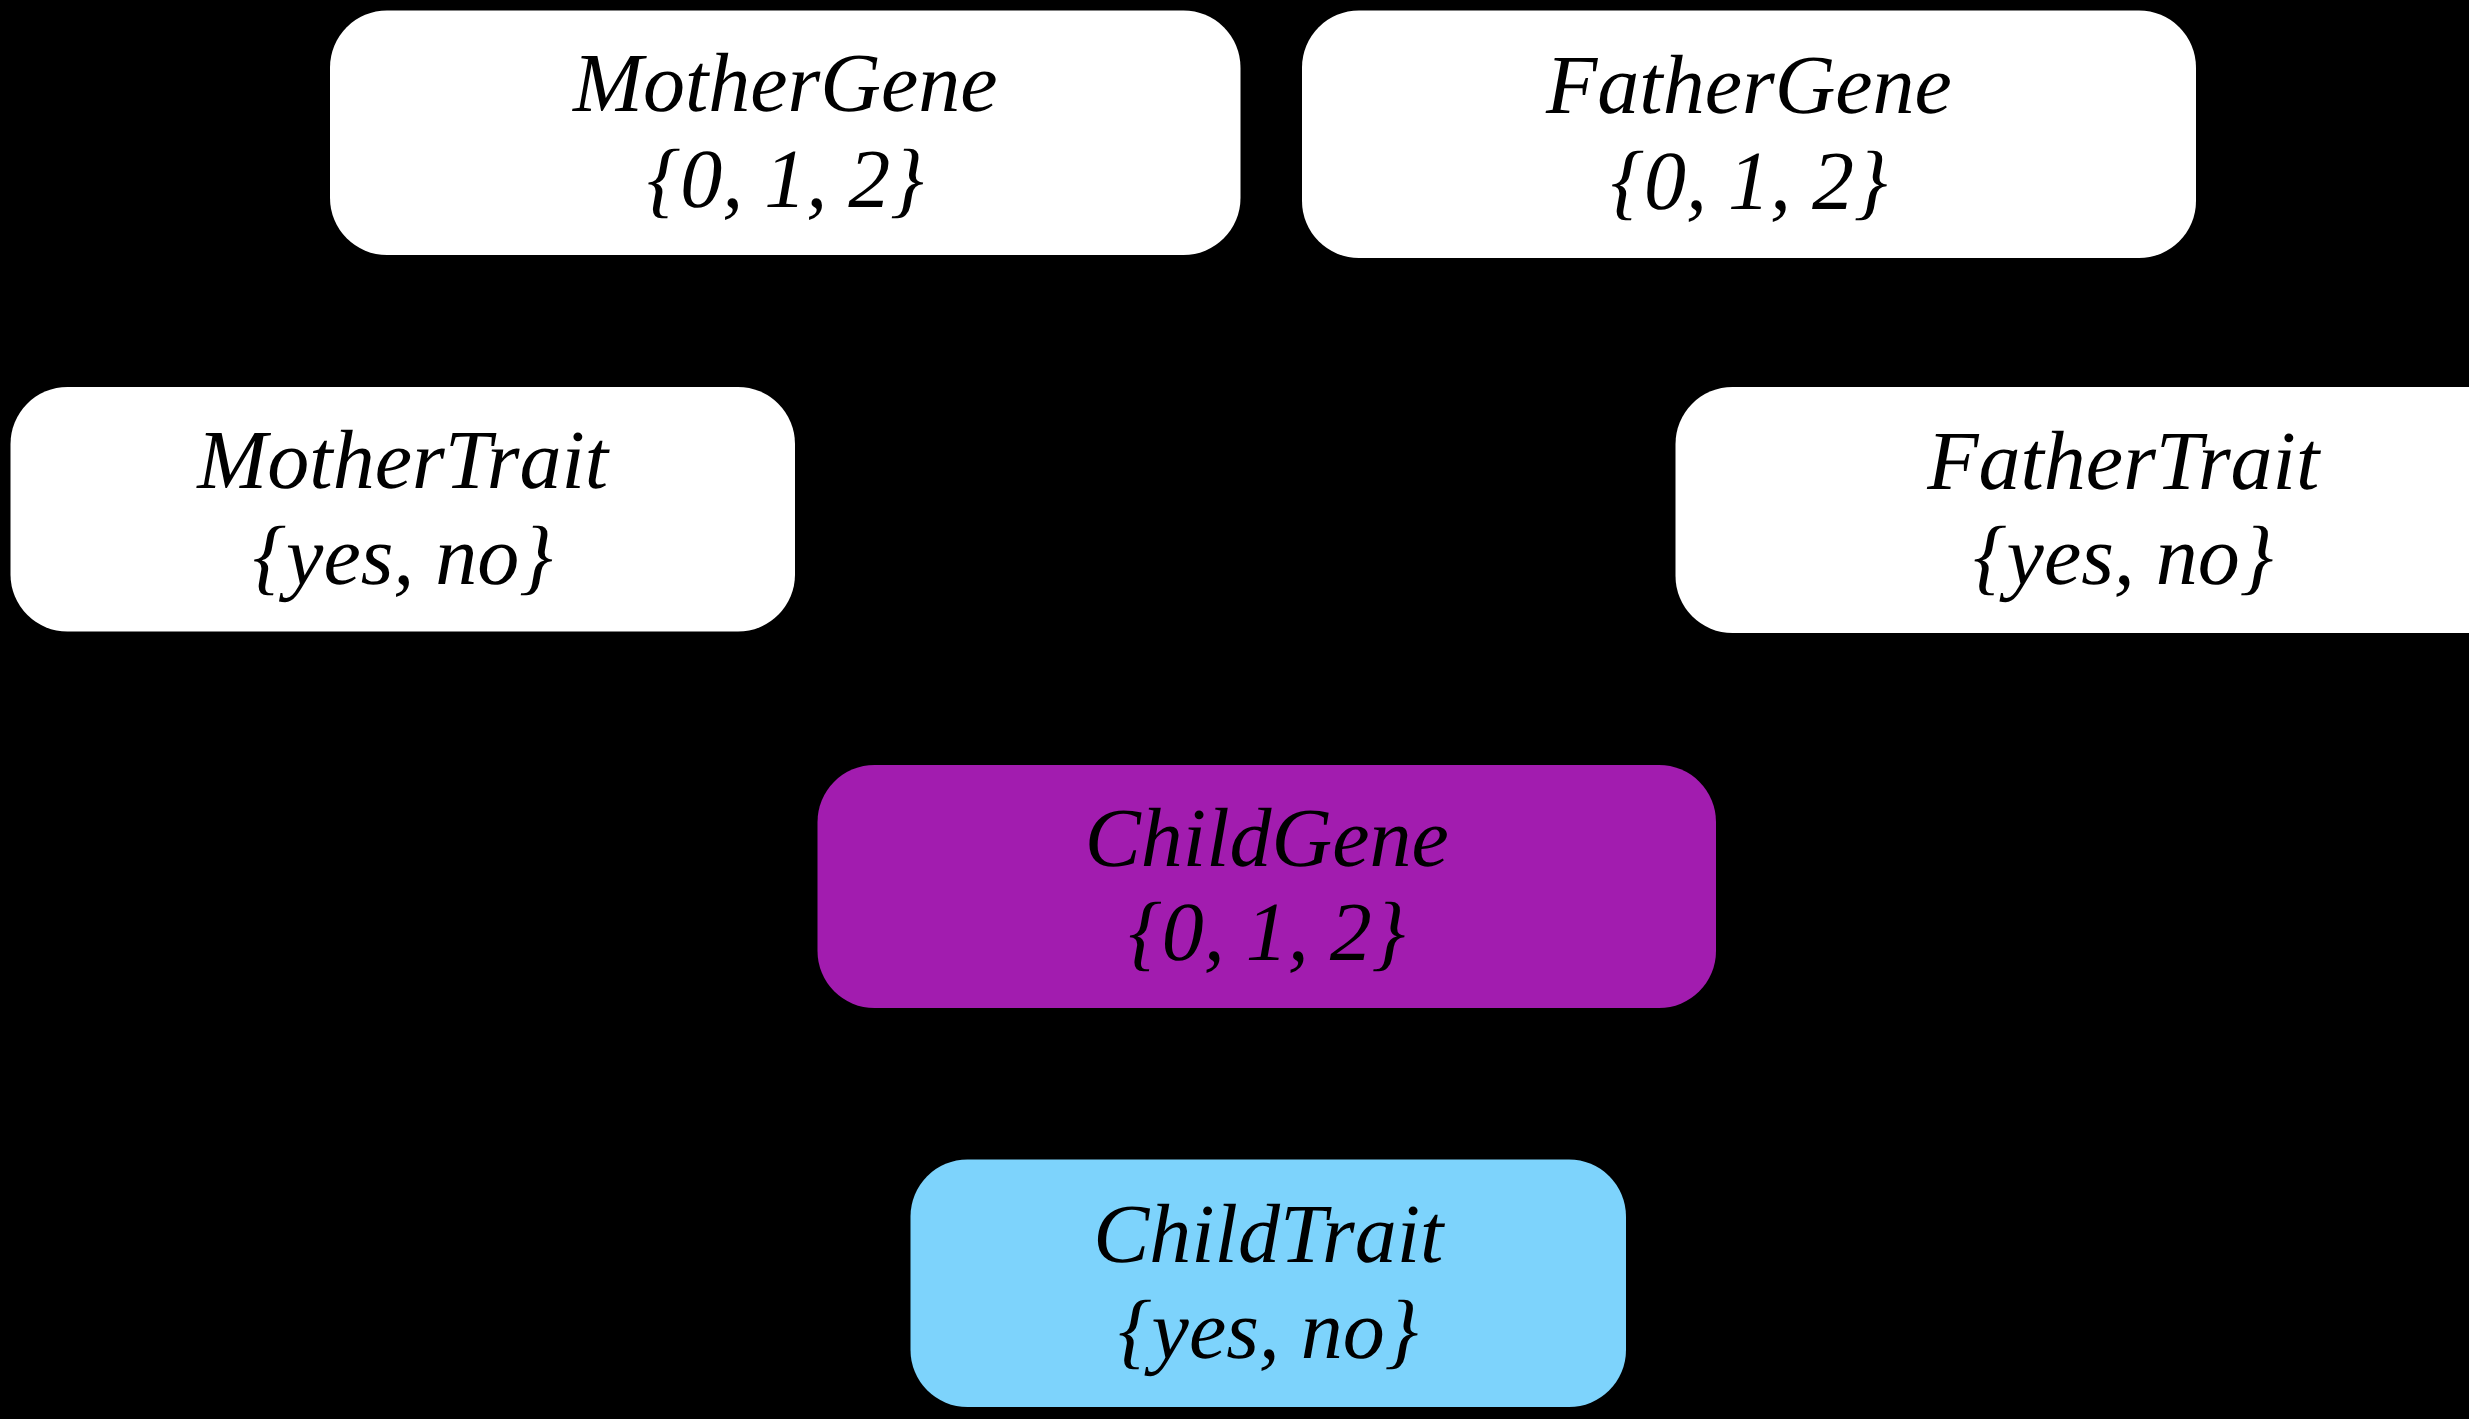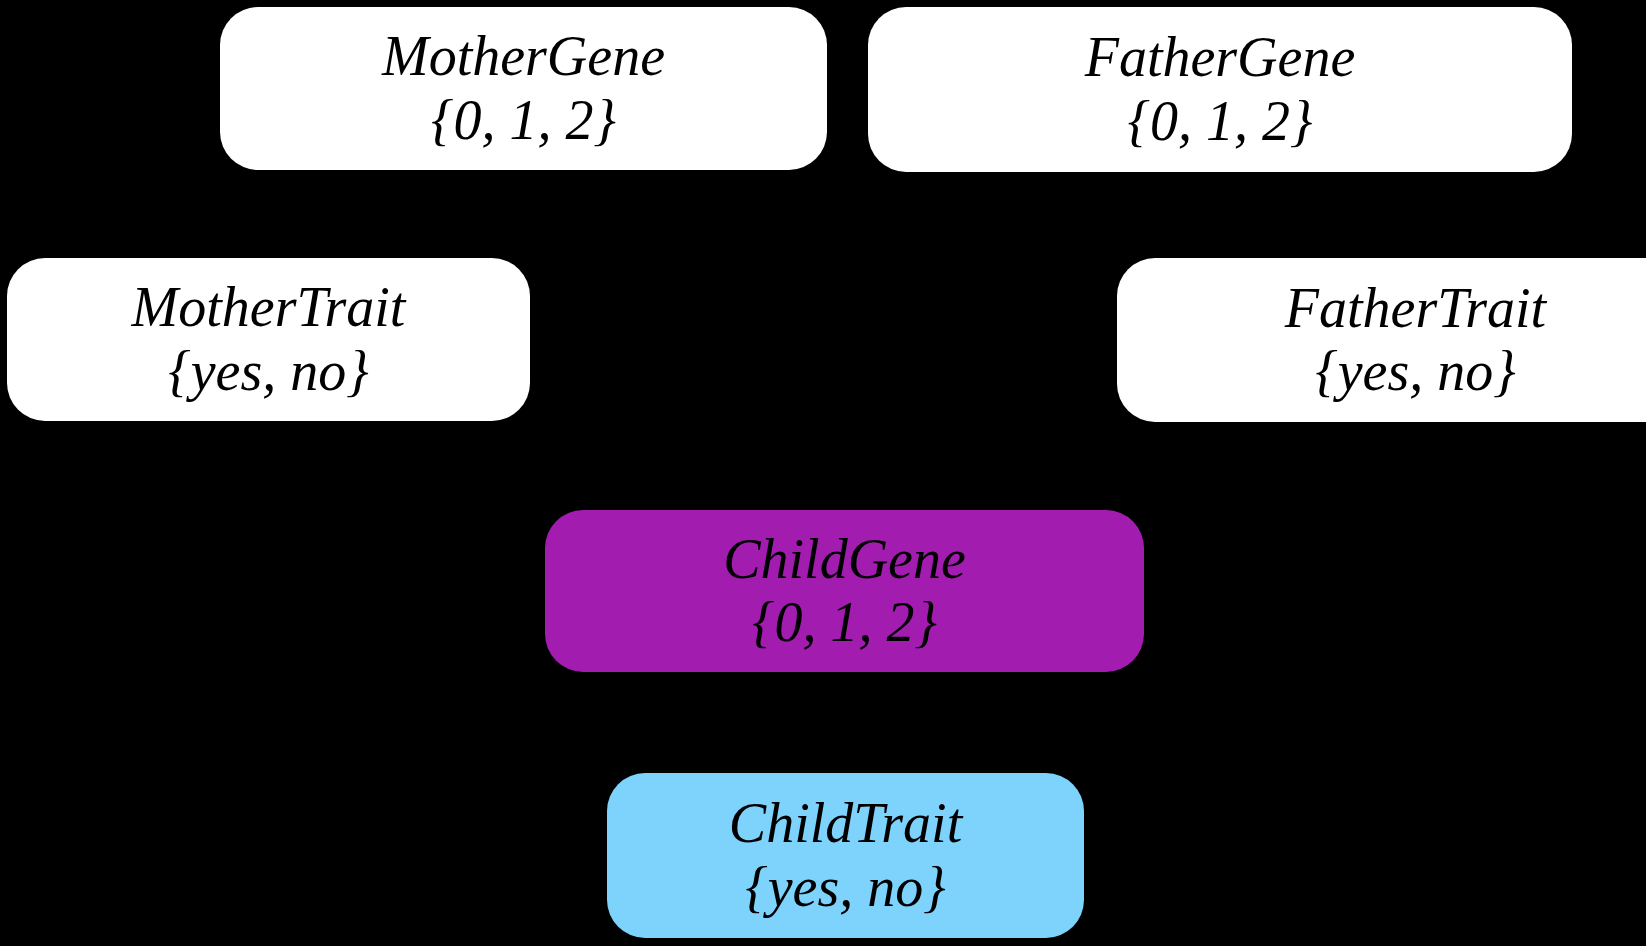--- a/index.html
+++ b/index.html
@@ -35,21 +35,21 @@
   }
 </style>
 </head>
 <body>
 
 <div class="canvas" style="background: rgb(0, 0, 0);">
     <div class="node" style="left: 220px; top: 7px; width: 607px; height: 163px; background: rgb(255, 255, 255); color: rgb(0, 0, 0);">
     <span class="node-label">MotherGene</span>
     <span class="node-domain">{0, 1, 2}</span>
   </div>
-    <div class="node" style="left: 868px; top: 7px; width: 704px; height: 165px; background: rgb(255, 255, 255); color: rgb(0, 0, 0);">
+    <div class="node" style="left: 868px; top: 7px; width: 596px; height: 165px; background: rgb(255, 255, 255); color: rgb(0, 0, 0);">
     <span class="node-label">FatherGene</span>
     <span class="node-domain">{0, 1, 2}</span>
   </div>
     <div class="node" style="left: 7px; top: 258px; width: 523px; height: 163px; background: rgb(255, 255, 255); color: rgb(0, 0, 0);">
     <span class="node-label">MotherTrait</span>
     <span class="node-domain">{yes, no}</span>
   </div>
     <div class="node" style="left: 1117px; top: 258px; width: 597px; height: 164px; background: rgb(255, 255, 255); color: rgb(0, 0, 0);">
     <span class="node-label">FatherTrait</span>
     <span class="node-domain">{yes, no}</span>

